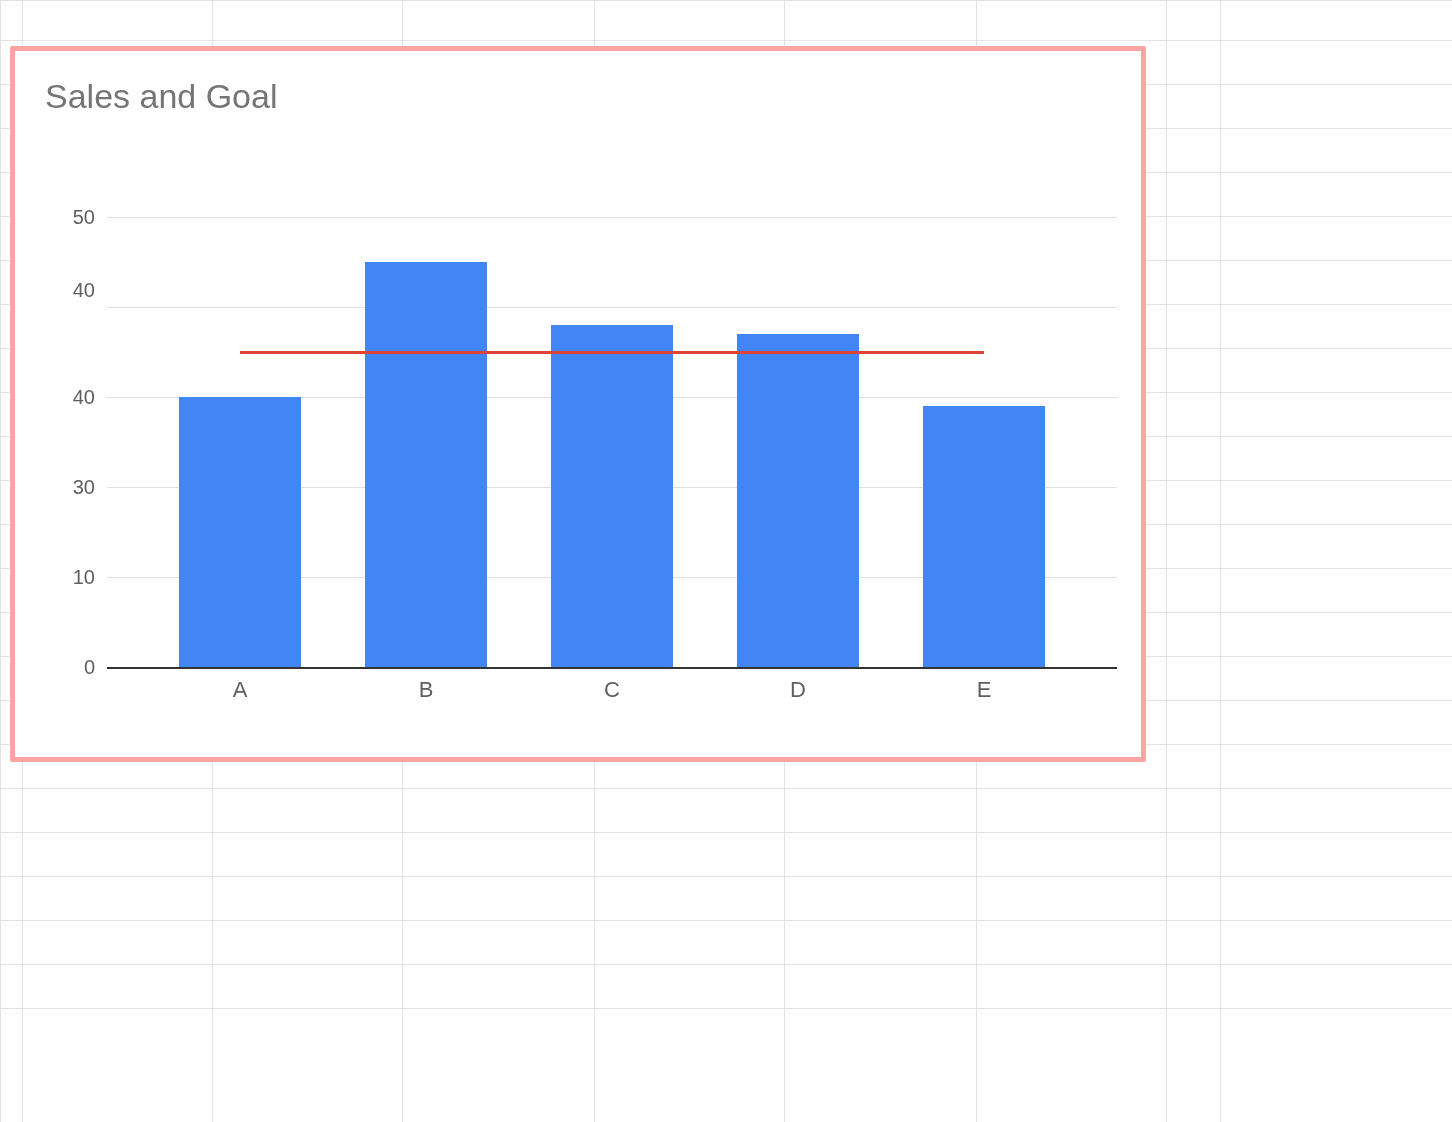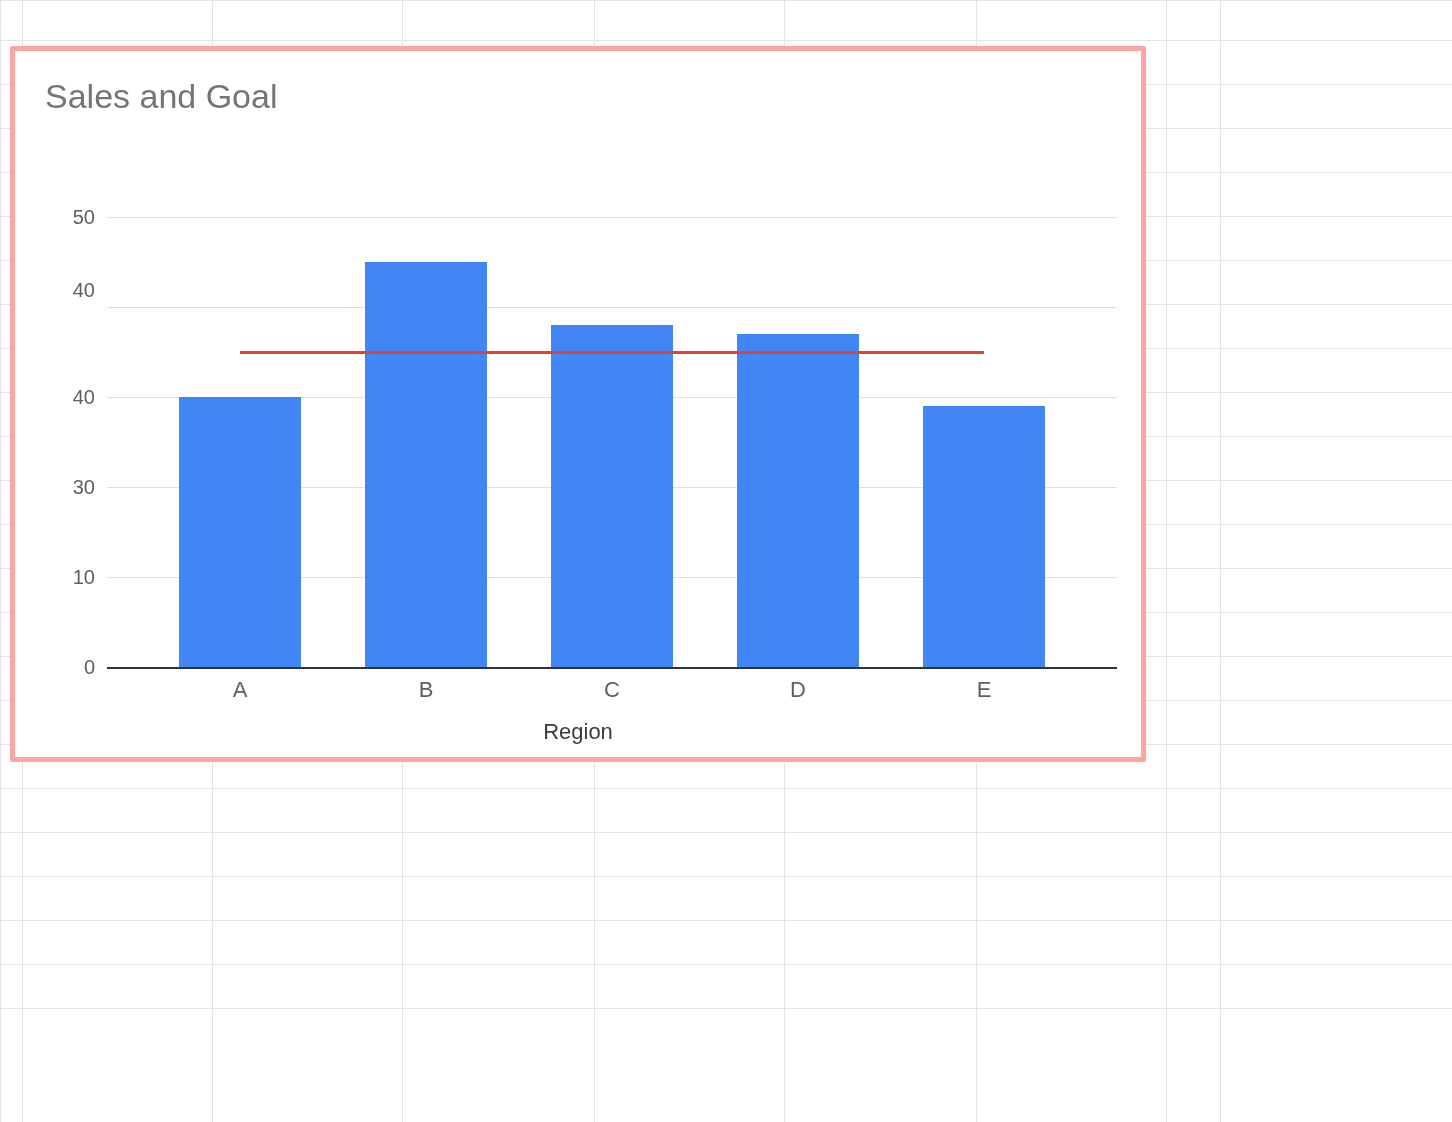--- a/index.html
+++ b/index.html
@@ -120,14 +120,13 @@
       <div class="x-tick" style="left: 319px;">B</div>
       <div class="bar" style="left: 443.62px; width: 122.76px; height: 342px; background: rgb(66, 133, 244);"></div>
       <div class="x-tick" style="left: 505px;">C</div>
       <div class="bar" style="left: 629.62px; width: 122.76px; height: 333px; background: rgb(66, 133, 244);"></div>
       <div class="x-tick" style="left: 691px;">D</div>
       <div class="bar" style="left: 815.62px; width: 122.76px; height: 261px; background: rgb(66, 133, 244);"></div>
       <div class="x-tick" style="left: 877px;">E</div>
       <div class="goal-line" style="left: 133px; width: 744px; top: 133.5px; background: rgb(219, 68, 55);"></div>
     </div>
 
-  <div class="xlabel" id="xlabel" style="top: 668px;">Region</div>
 </div>
 
 </body></html>

